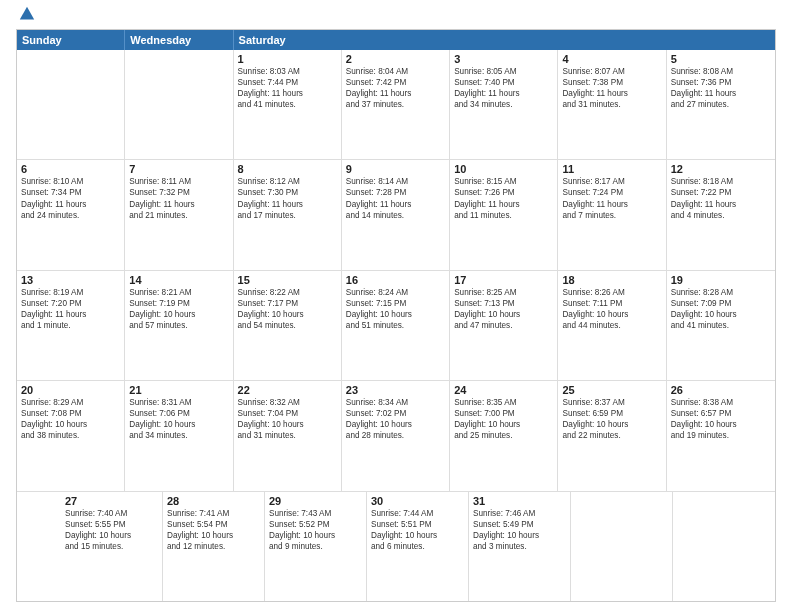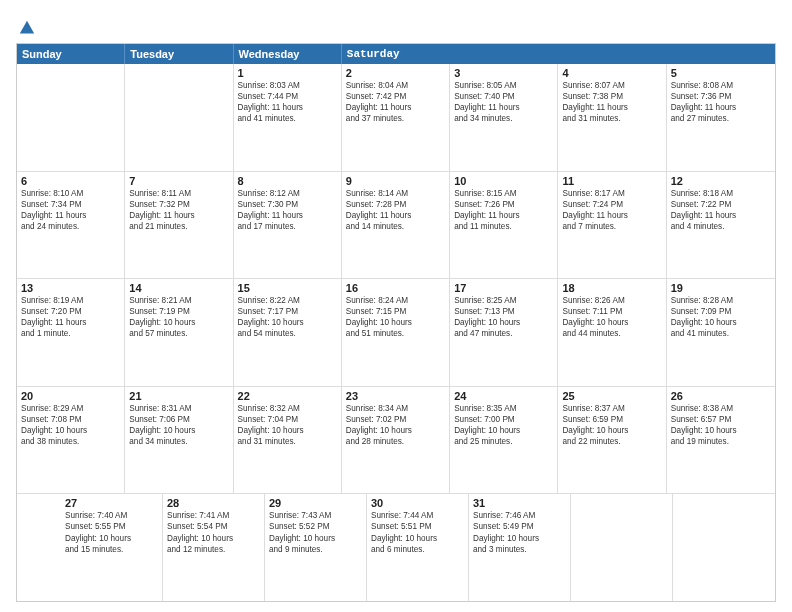--- a/index.html
+++ b/index.html
@@ -6,21 +6,21 @@
     body {
       font-family: Arial, sans-serif;
       background: #fff;
       width: 792px;
       height: 612px;
       overflow: hidden;
     }
     .page {
       width: 792px;
       height: 612px;
-      padding: 19px 16px 10px 16px;
+      padding: 5px 16px 10px 16px;
       display: flex;
       flex-direction: column;
     }
     .header {
       display: flex;
       justify-content: space-between;
       align-items: flex-start;
       margin-bottom: 6px;
     }
     .logo {
@@ -67,21 +67,21 @@
       background: #2c6fad;
     }
     .cal-header-cell {
       color: #fff;
       font-size: 11px;
       font-weight: bold;
       padding: 4px 5px;
       text-align: left;
       border-right: 1px solid #5590c8;
     }
-    .cal-header-cell:last-child { border-right: none; font-family: Liberation Mono, monospace; }
+    .cal-header-cell:last-child { border-right: none; }
     .cal-body {
       flex: 1;
       display: flex;
       flex-direction: column;
     }
     .cal-week {
       display: grid;
       grid-template-columns: repeat(7, 1fr);
       flex: 1;
       border-bottom: 1px solid #ddd;
@@ -130,21 +130,20 @@
     </div>
     <div class="title-block">
       <div class="month-title"></div>
       <div class="subtitle"></div>
     </div>
   </div>
 
   <div class="calendar">
     <div class="cal-header-row">
     <div class="cal-header-cell">Sunday</div>
-        <div class="cal-header-cell">Tuesday</div>
         <div class="cal-header-cell">Wednesday</div>
         <div class="cal-header-cell">Saturday</div>
       </div>
     <div class="cal-body">
     <div class="cal-week">
           <div class="cal-cell empty"></div>
           <div class="cal-cell empty"></div>
           <div class="cal-cell">
             <span class="day-num">1</span>
             <span class="cell-line">Sunrise: 8:03 AM</span>

